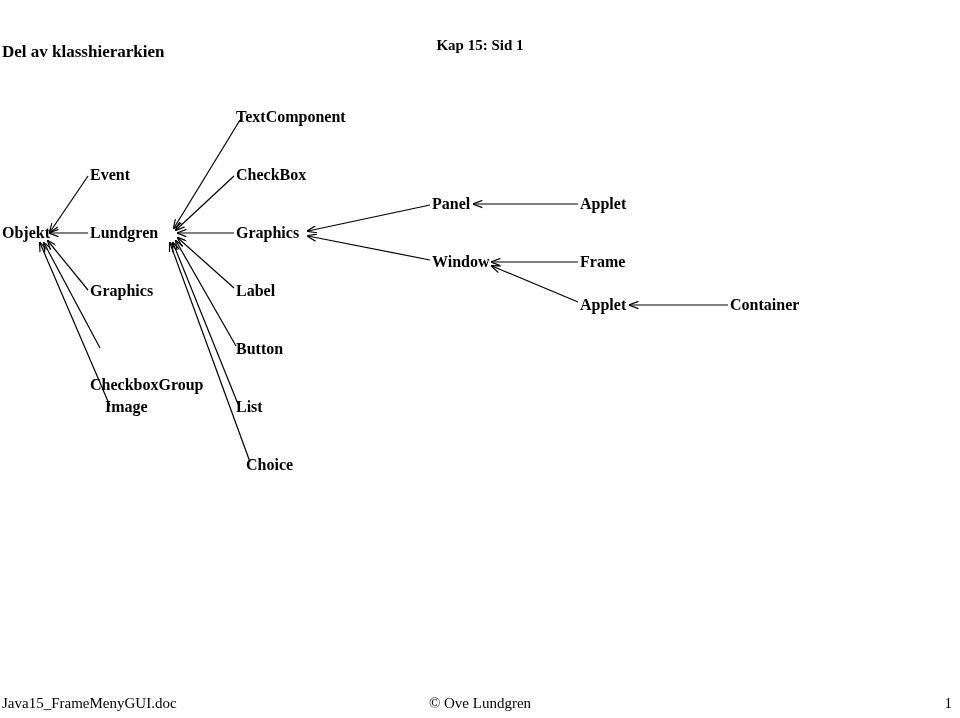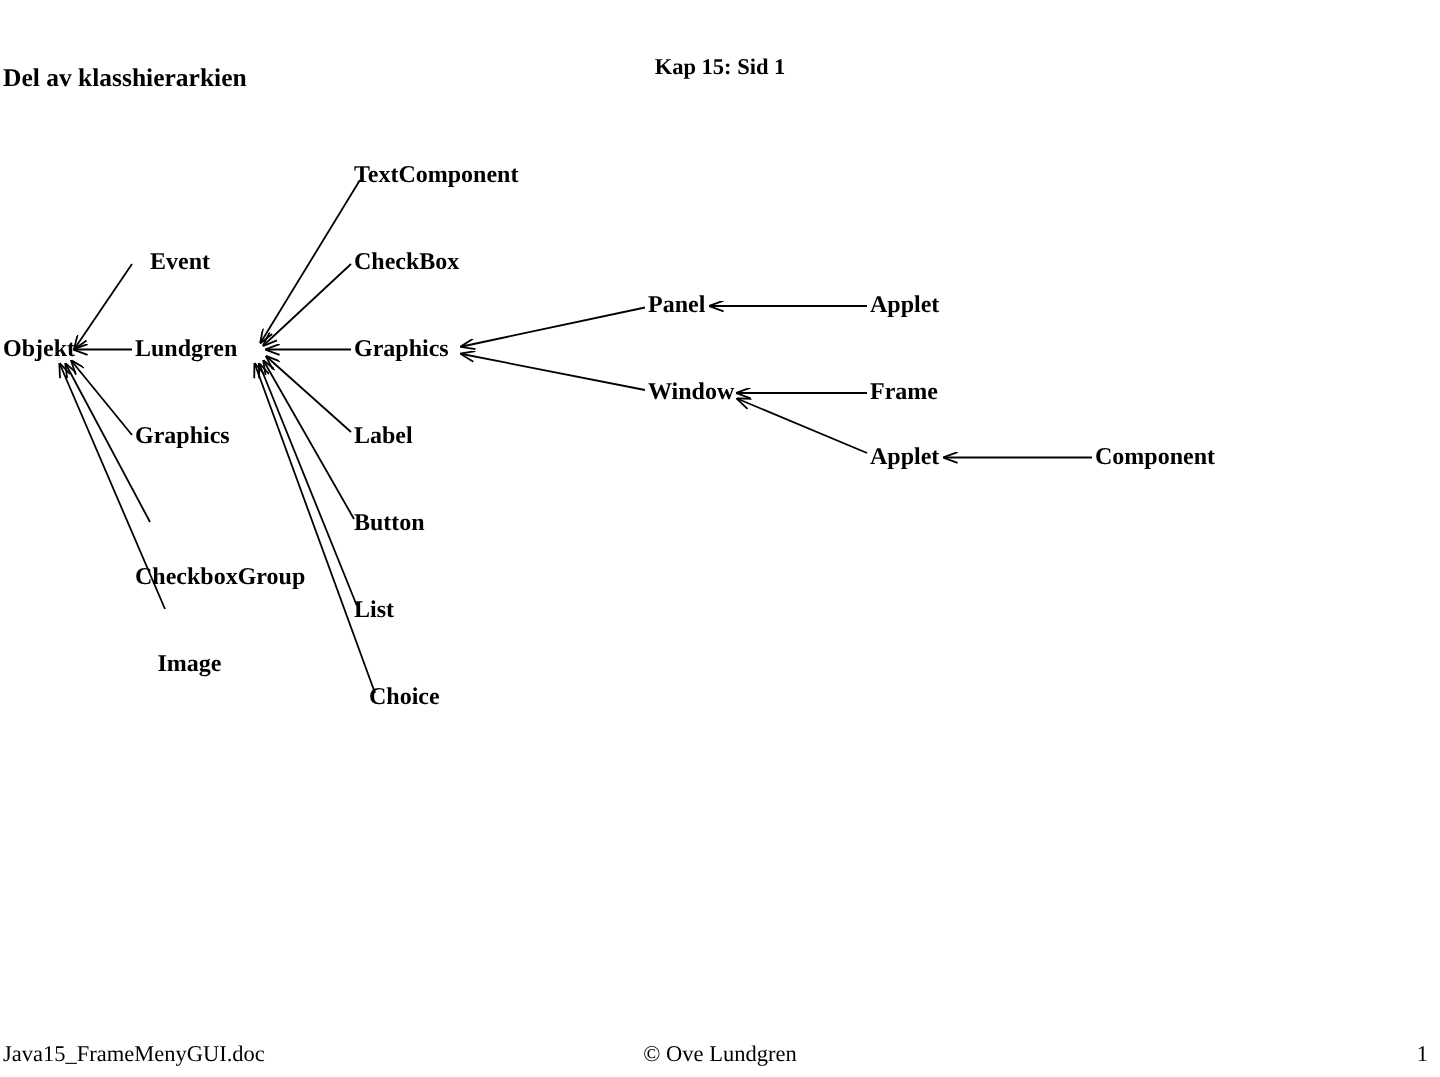--- a/index.html
+++ b/index.html
@@ -55,41 +55,41 @@
     font-size:15px;
   }
 </style>
 </head>
 <body>
 
 <div class="header">Kap 15:  Sid 1</div>
 <div class="heading">Del av klasshierarkien</div>
 
 <div class="node" style="left:2px;  top:224px;">Objekt</div>
-<div class="node" style="left:100px; top:166px;text-align:right;">Event</div>
+<div class="node" style="left:90px; top:166px;text-align:right;">Event</div>
 <div class="node" style="left:90px; top:224px;">Lundgren</div>
 <div class="node" style="left:90px; top:282px;">Graphics</div>
 <div class="node" style="left:90px; top:340px;margin-top:36px;">CheckboxGroup</div>
-<div class="node" style="left:105px;top:398px;margin-top:36px;">Image</div>
+<div class="node" style="left:105px;top:398px;">Image</div>
 
 <div class="node" style="left:236px;top:108px;">TextComponent</div>
 <div class="node" style="left:236px;top:166px;">CheckBox</div>
 <div class="node" style="left:236px;top:224px;">Graphics</div>
 <div class="node" style="left:236px;top:282px;">Label</div>
 <div class="node" style="left:236px;top:340px;">Button</div>
 <div class="node" style="left:236px;top:398px;">List</div>
 <div class="node" style="left:246px;top:456px;">Choice</div>
 
 <div class="node" style="left:432px;top:195px;">Panel</div>
 <div class="node" style="left:432px;top:253px;">Window</div>
 
 <div class="node" style="left:580px;top:195px;">Applet</div>
 <div class="node" style="left:580px;top:253px;">Frame</div>
 <div class="node" style="left:580px;top:296px;">Applet</div>
-<div class="node" style="left:730px;top:296px;">Component</div>
+<div class="node" style="left:730px;top:296px;">Container</div>
 
 <svg class="arrows" viewBox="0 0 960 718">
   <defs>
     <marker id="ah" markerWidth="10" markerHeight="10" refX="1" refY="3" orient="auto" markerUnits="strokeWidth">
       <path d="M8,0 L0,3 L8,6" fill="none" stroke="#000" stroke-width="1"></path>
     </marker>
   </defs>
   <g stroke="#000" stroke-width="1.2" fill="none" marker-start="url(#ah)">
 
     <line x1="50" y1="232" x2="88" y2="176"></line>

